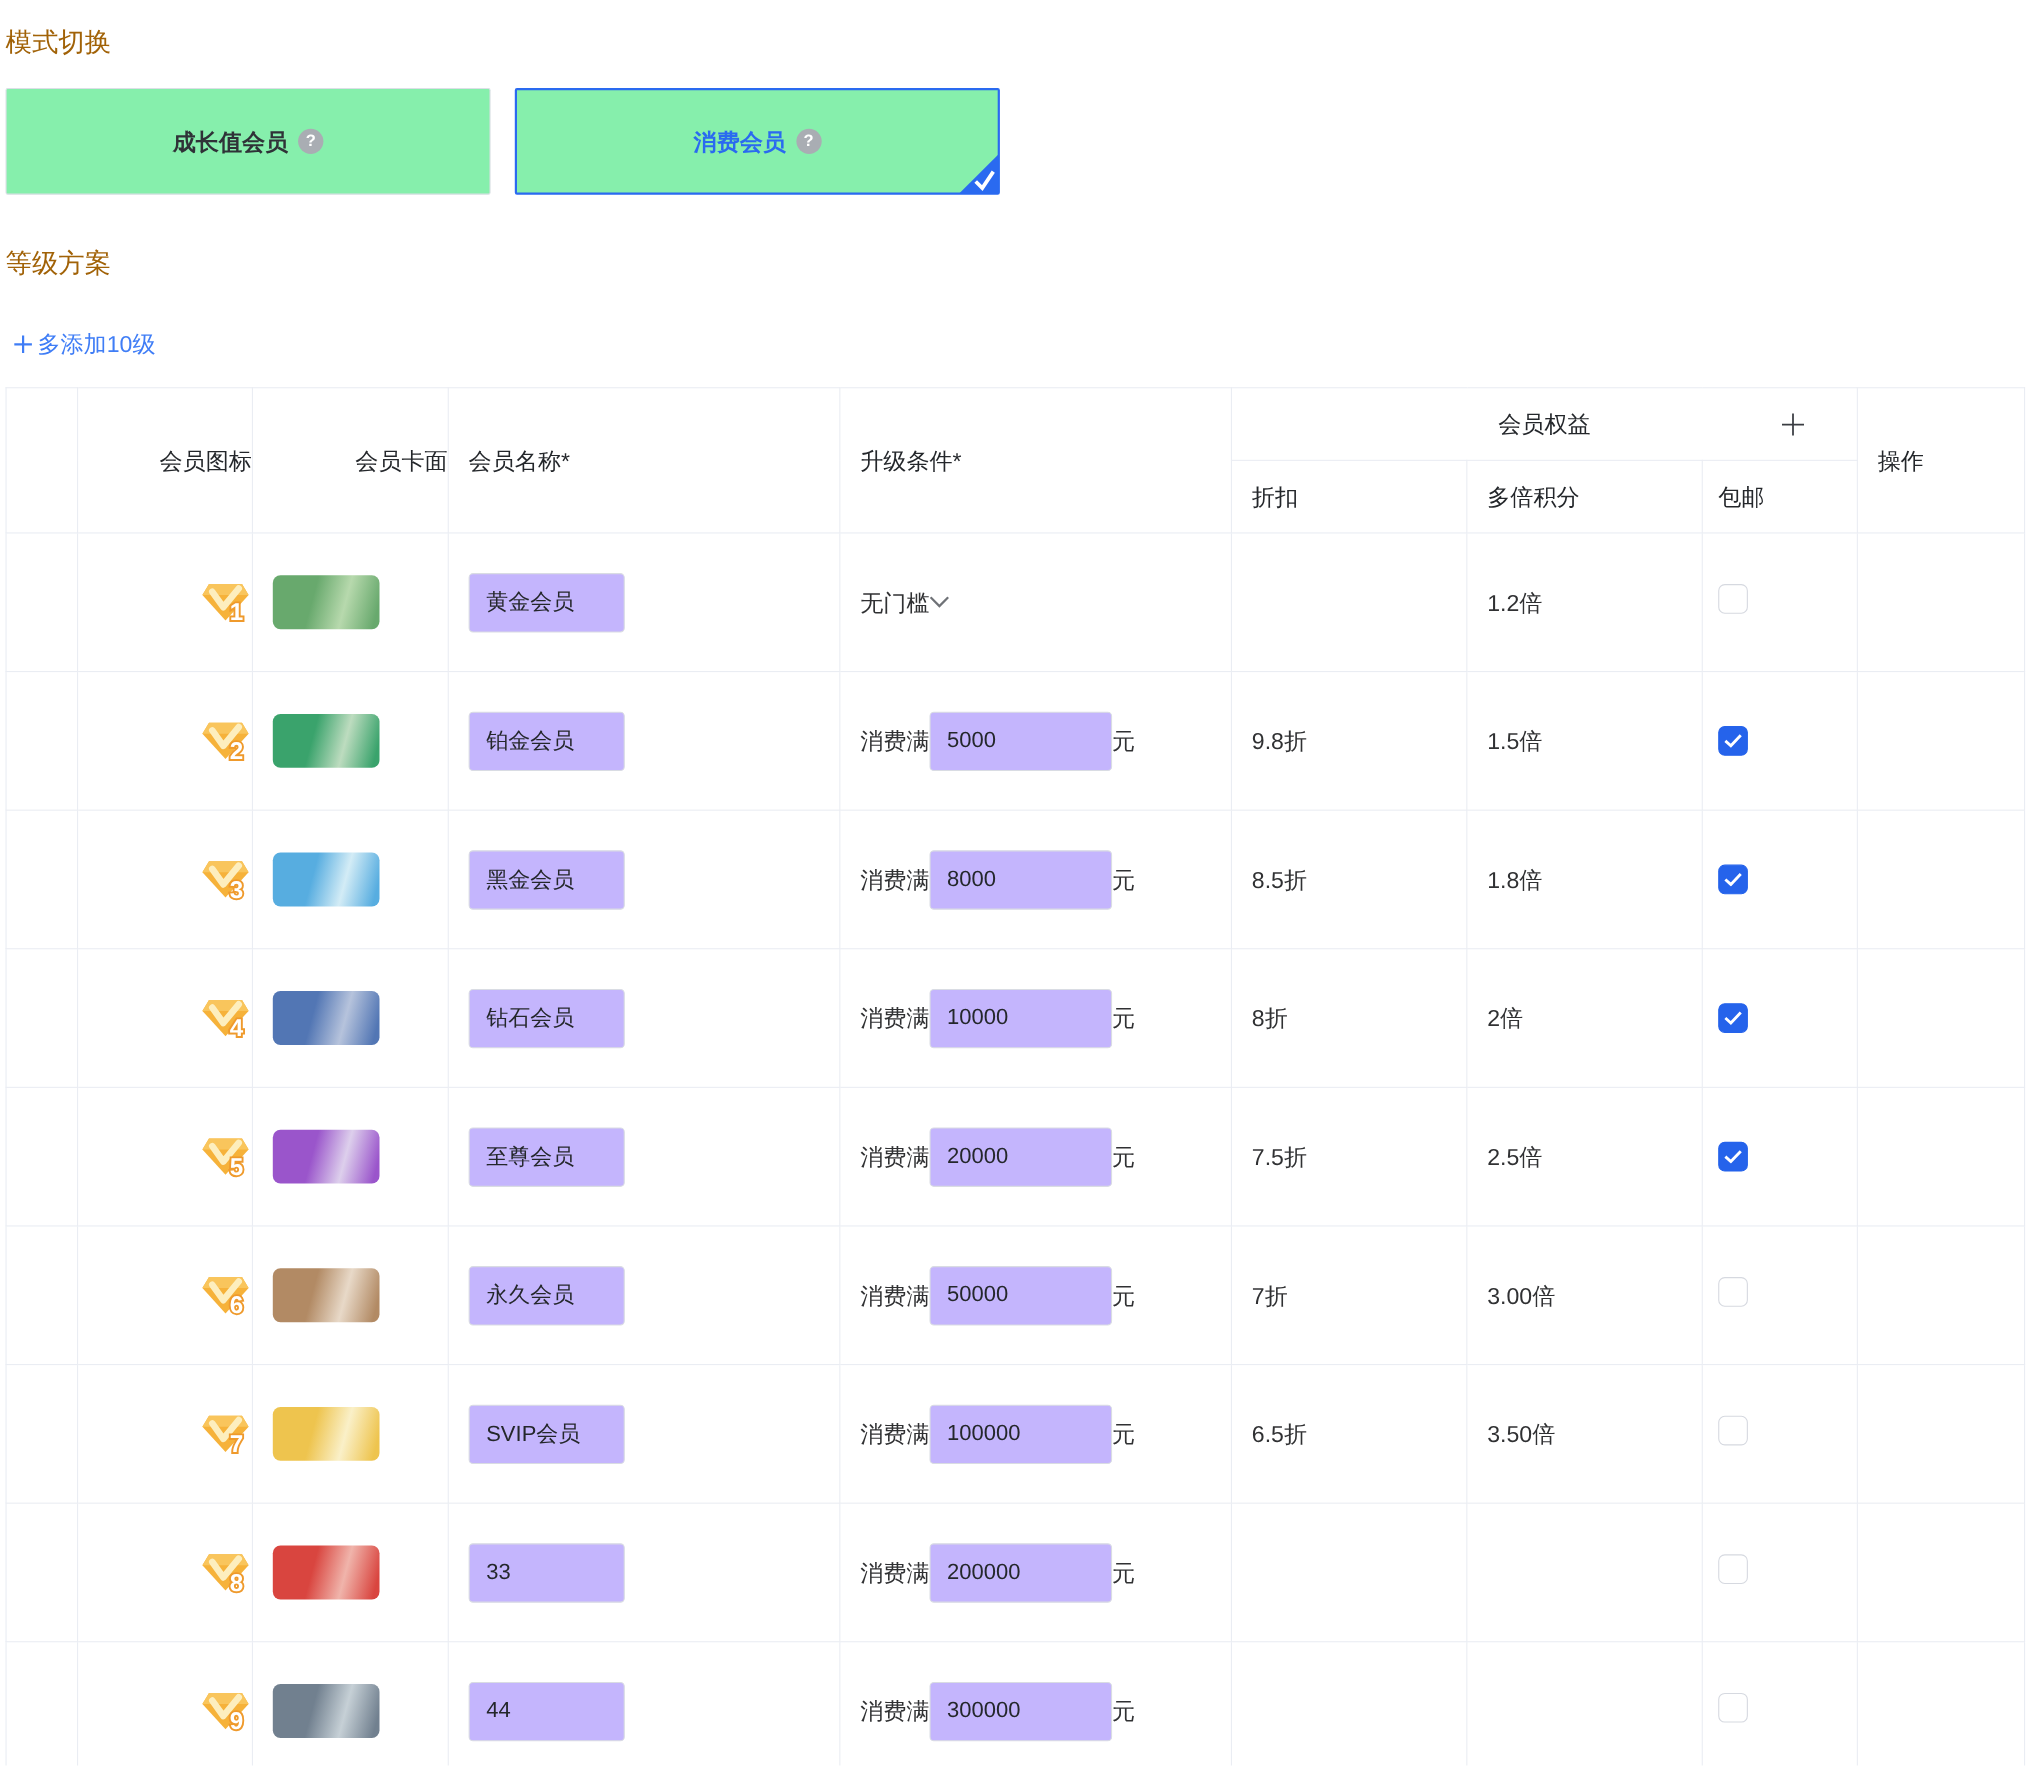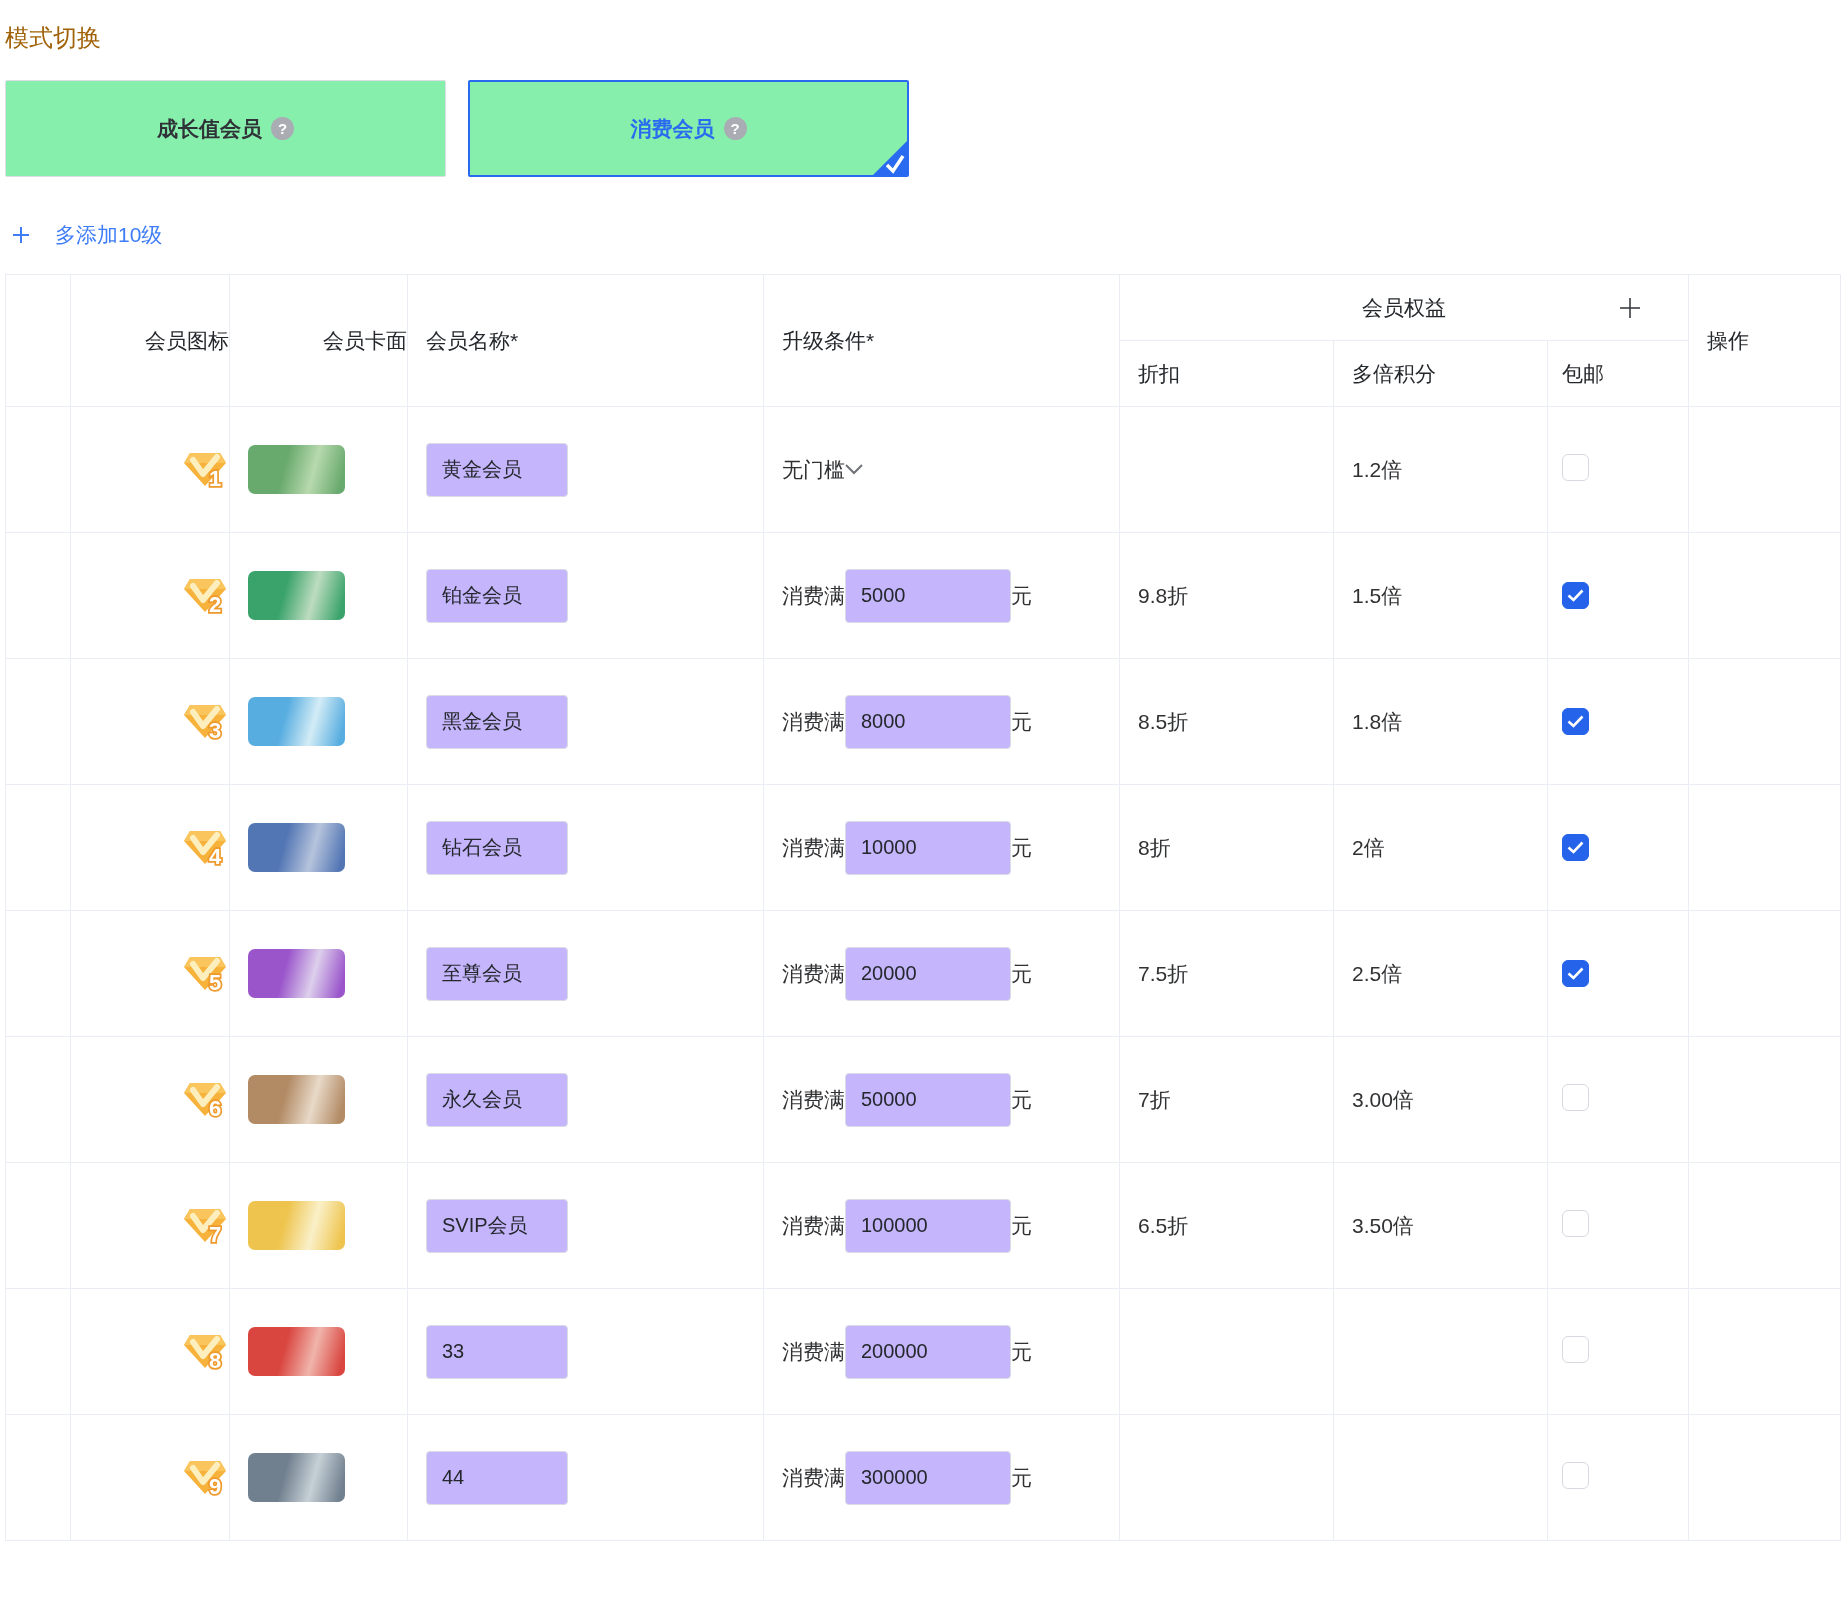--- a/index.html
+++ b/index.html
@@ -14,21 +14,21 @@
   .tab { position:relative; width:441px; height:97px; border:1px solid #dcdfe6;
     border-radius:2px; background:#86efac; display:flex; align-items:center; justify-content:center;
     font-size:21px; font-weight:600; color:#2f3237; cursor:pointer; }
   .tab.active { border:2px solid #2a6af0; color:#2a6af0; }
   .help-circle { width:23px; height:23px; border-radius:50%; background:#a9adb3; color:#fff;
     font-size:15px; font-weight:bold; display:inline-flex; align-items:center; justify-content:center;
     margin-left:9px; }
   .corner-check { position:absolute; right:-1px; bottom:-1px; line-height:0; }
 
   
-  .add-link { display:flex; align-items:center; gap:25px; margin:44px 0 0 7px;
+  .add-link { display:flex; align-items:center; gap:4px; margin:44px 0 0 7px;
     color:#3f7df6; font-size:21px; cursor:pointer; width:max-content; }
 
   
   table { border-collapse:collapse; table-layout:fixed; width:1835px; margin-top:25px;
     background:#fff; }
   th, td { border:1px solid #eaedf3; font-size:21px; vertical-align:middle;
     padding:0 0 0 18px; text-align:left; overflow:hidden; }
   thead th { font-weight:normal; color:#24272b; height:66px; }
   th.center, td.center { text-align:right; padding:0; }
   tbody td { height:126px; }
@@ -66,20 +66,21 @@
       <span class="help-circle">?</span>
       <span class="corner-check">
         <svg width="36" height="36" viewBox="0 0 36 36">
           <path d="M36 0 L36 36 L0 36 Z" fill="#2a6af0"></path>
           <polyline points="15,25 21,31 31,16" fill="none" stroke="#fff" stroke-width="3.4"></polyline>
         </svg>
       </span>
     </div>
   </div>
 
+  <div class="section-title" style="margin-top:46px;">等级方案</div>
 
   <div class="add-link">
     <span style="line-height:0;">
       <svg width="18" height="18" viewBox="0 0 18 18">
         <line x1="9" y1="1" x2="9" y2="17" stroke="#3f7df6" stroke-width="2"></line>
         <line x1="1" y1="9" x2="17" y2="9" stroke="#3f7df6" stroke-width="2"></line>
       </svg>
     </span>
     <span>多添加10级</span>
   </div>

